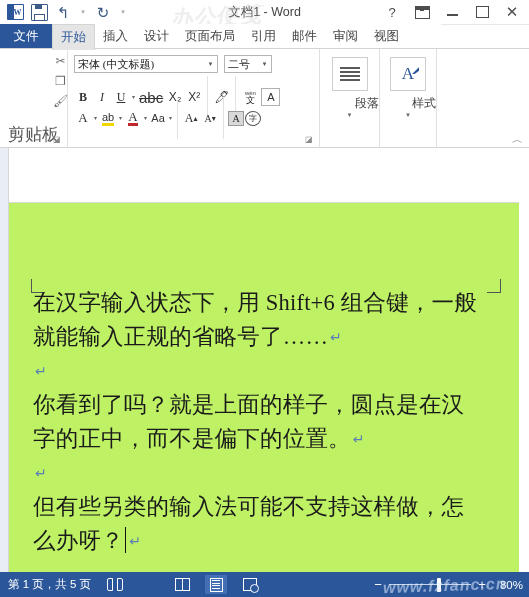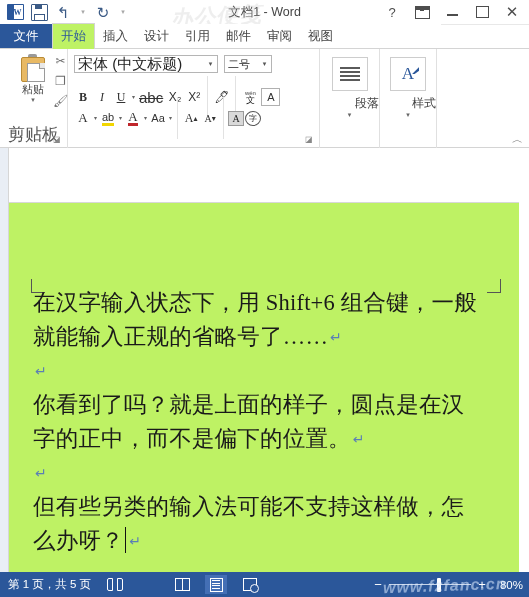--- a/index.html
+++ b/index.html
@@ -123,41 +123,41 @@
   .close-glyph {
     font-size: 15px; color: #4d4d4d; line-height: 1;
     font-family: "DejaVu Sans", sans-serif;
   }
 
   
   .tabbar {
     position: absolute; top: 24px; left: 0;
     width: 441px; height: 24px;
     background: #ffffff;
-    display: flex; align-items: flex-end;
+    display: flex; 
   }
   .tab-file {
     width: 52px; height: 24px;
     background: #2b579a;
     color: #ffffff;
     font-size: 12.5px;
     display: flex; align-items: center; justify-content: center;
     cursor: pointer;
   }
   .tab {
     height: 24px;
     padding: 0 8px;
     font-size: 12.5px;
     color: #444444;
     display: flex; align-items: center; justify-content: center;
     cursor: pointer;
     background: transparent;
   }
   .tab.active {
-    background: #bef264;
+    background: #e5e5e5;
     border-left: 1px solid #d4d4d4;
     border-right: 1px solid #d4d4d4;
     border-top: 1px solid #d4d4d4;
     color: #2b579a;
     position: relative;
     z-index: 3;
     margin-bottom: -1px;
     padding-bottom: 1px;
   }
 
@@ -252,22 +252,22 @@
     width: 144px; height: 18px;
     border: 1px solid #b5b5b5;
     background: #ffffff;
     box-sizing: border-box;
     display: flex; align-items: center;
     cursor: text;
   }
   .fontname-box .txt {
     flex: 1;
     padding-left: 3px;
-    font-size: 15px; color: #222222;
-    overflow: hidden; white-space: nowrap;
+    font-size: 11px; color: #222222;
+    overflow: hidden; white-space: nowrap; font-family: Liberation Serif, serif;
   }
   .combo-caret {
     width: 13px; height: 100%;
     display: flex; align-items: center; justify-content: center;
     font-size: 7px; color: #555;
     cursor: pointer;
   }
   .fontsize-box {
     position: absolute; left: 156px; top: 6px;
     width: 48px; height: 18px;
@@ -658,38 +658,30 @@
         </div>
     </div>
     <div class="watermark wm-top">办公便笺</div>
   </div>
 
   <div class="tabbar">
     <div class="tab-file">文件</div>
     <div class="tab active">开始</div>
     <div class="tab">插入</div>
     <div class="tab">设计</div>
+    <div class="tab">页面布局</div>
     <div class="tab">引用</div>
     <div class="tab">邮件</div>
     <div class="tab">审阅</div>
     <div class="tab">视图</div>
   </div>
 
   <div class="ribbon">
 
     <div class="rgroup g-clip">
-      <div class="clip-paste">
-        <div class="paste-icon">
-          <div class="paste-clip"></div>
-          <div class="paste-board"></div>
-          <div class="paste-page"></div>
-        </div>
-        <div class="clip-paste-label">粘贴</div>
-        <div class="clip-paste-caret">▾</div>
-      </div>
       <div class="clip-side">
         <div class="mini-ic">✂</div>
         <div class="mini-ic">❐</div>
         <div class="mini-ic">🖌</div>
       </div>
       <div class="rgroup-label">剪贴板</div>
       <div class="dialog-launcher" style="right:4px;">◪</div>
     </div>
 
     <div class="rgroup g-font">

